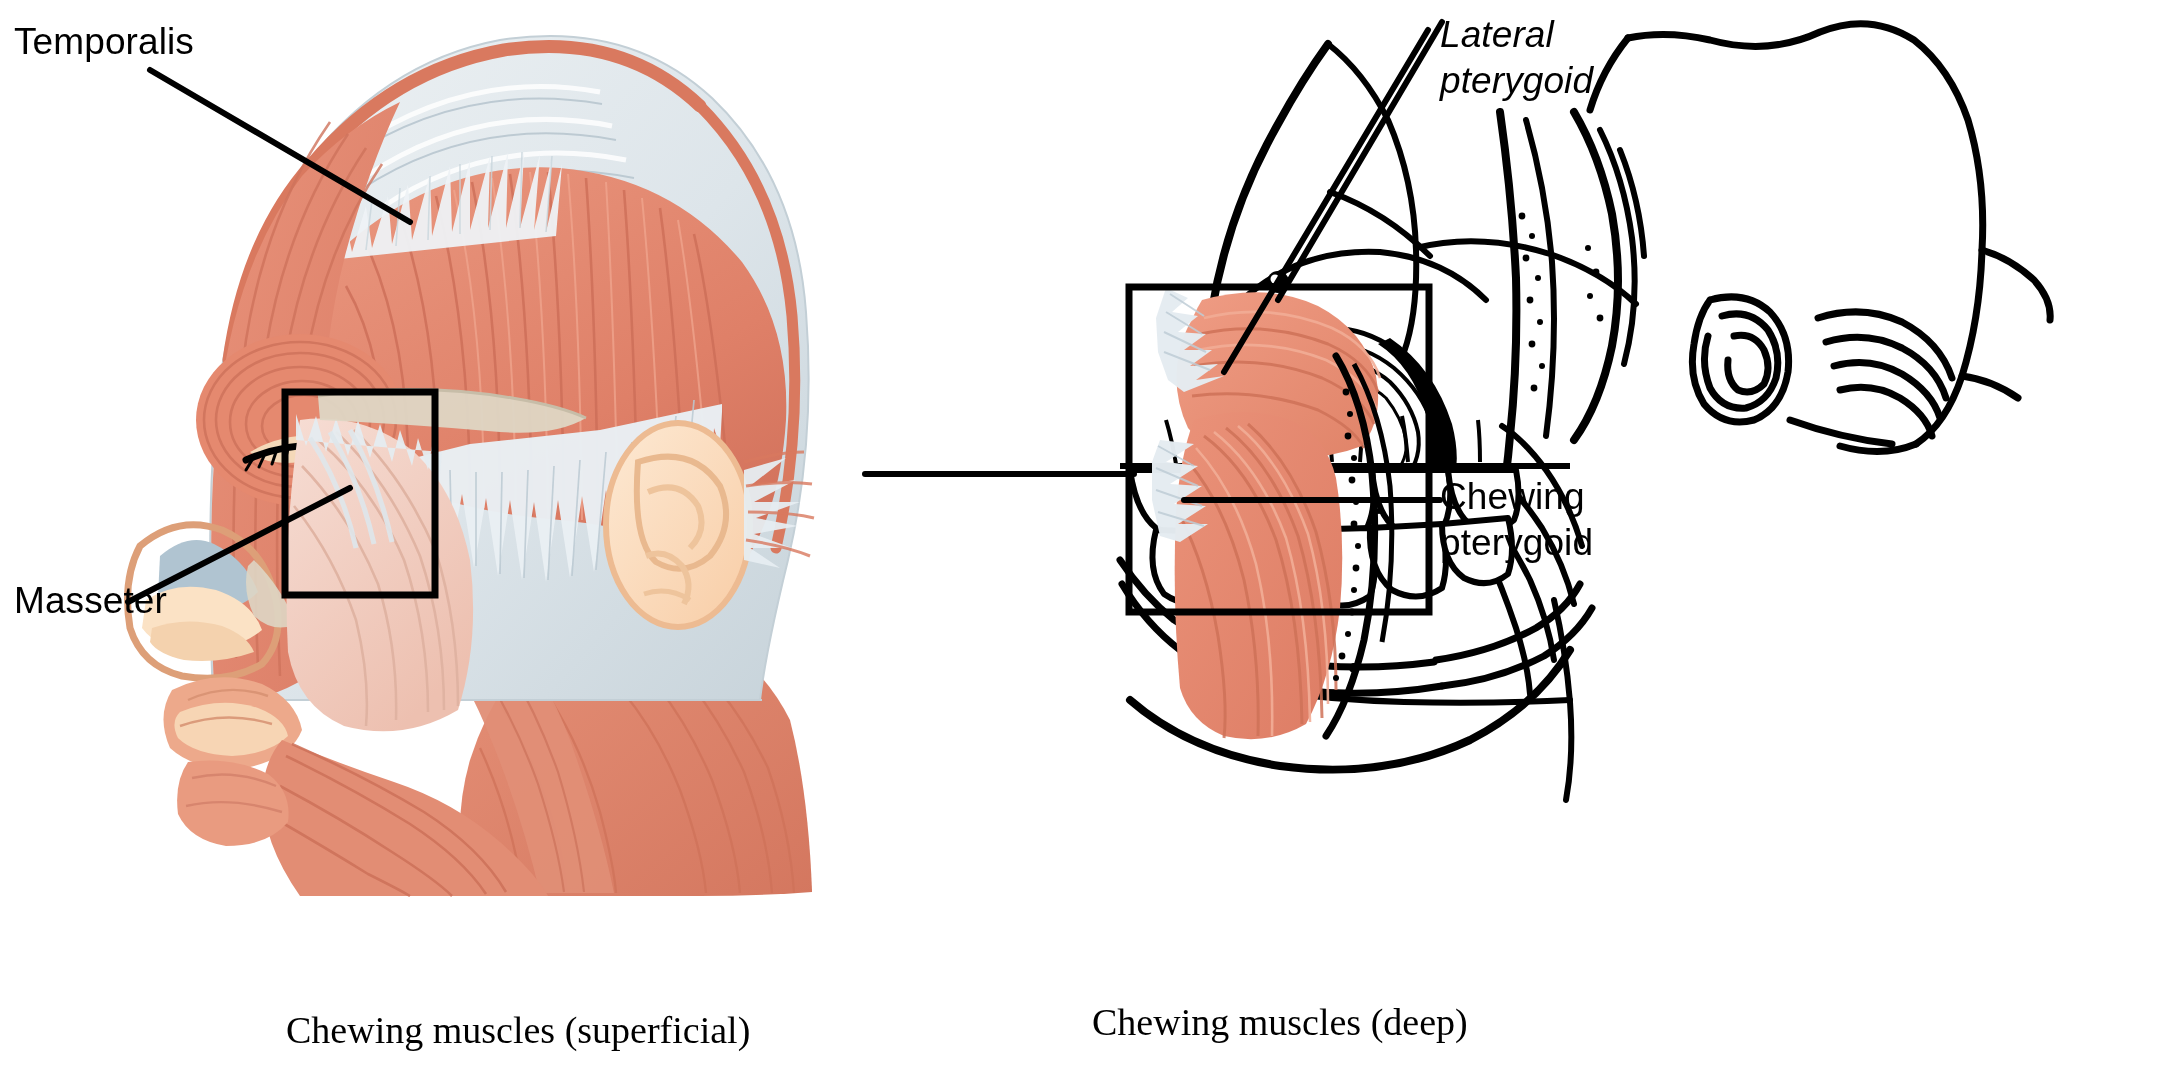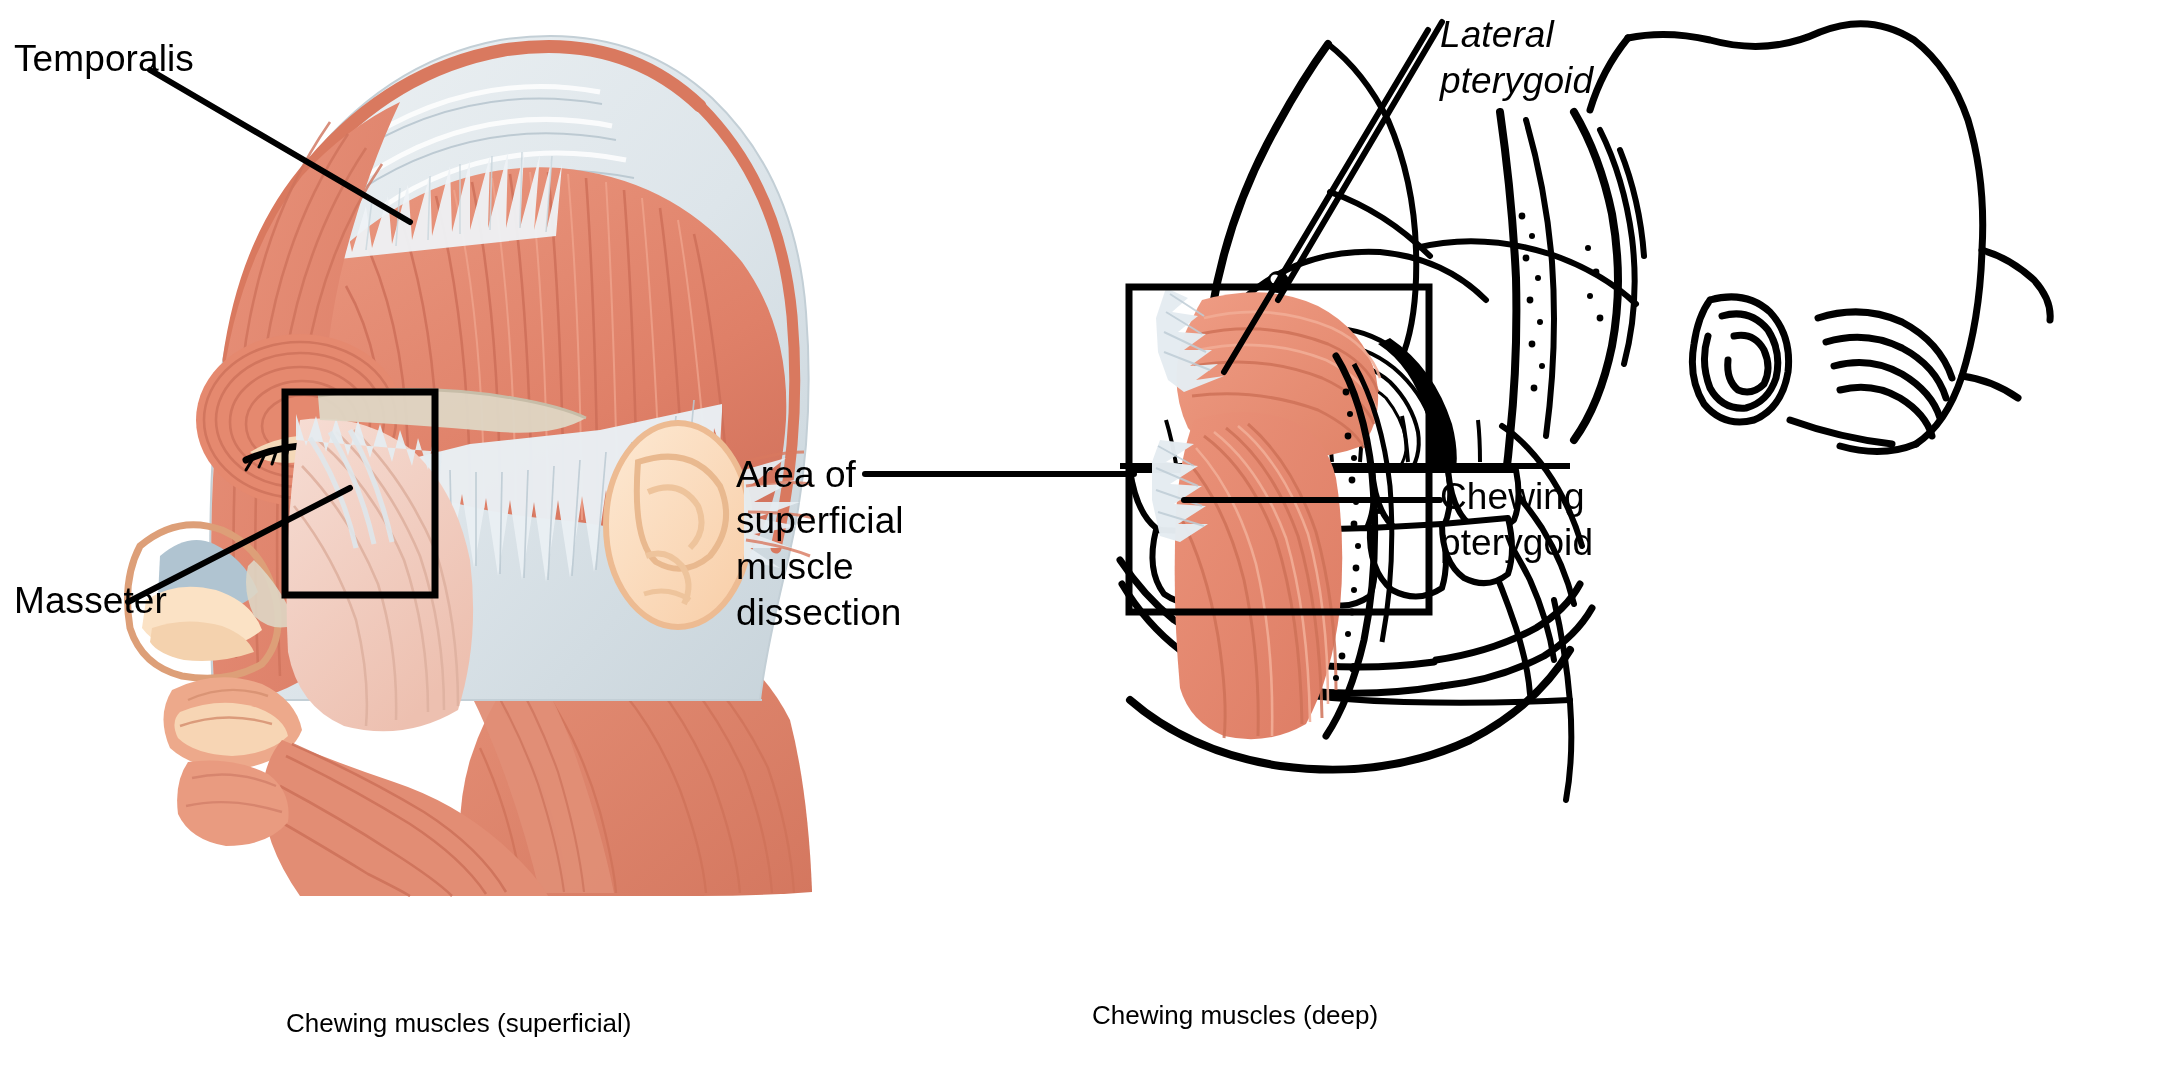--- a/index.html
+++ b/index.html
@@ -25,22 +25,22 @@
     position: absolute;
     font-family: "Liberation Sans", sans-serif;
     font-size: 37px;
     line-height: 46px;
     color: #000000;
     white-space: pre-line;
     letter-spacing: 0.1px;
   }
   .caption {
     position: absolute;
-    font-family: Liberation Sans, sans-serif;
-    font-size: 26px;
+    font-family: Liberation Serif, serif;
+    font-size: 38px;
     color: #000000;
     white-space: nowrap;
   }
   .panel {
     position: absolute;
     top: 0;
     height: 1000px;
   }
   #panel-superficial { left: 0px; width: 1000px; }
   #panel-deep { left: 1150px; width: 1025px; }
@@ -574,28 +574,24 @@
 
       <rect x="-21" y="287" width="300" height="325" fill="none" stroke="#000000" stroke-width="7"></rect>
 
       <line x1="278" y1="30" x2="74" y2="372" stroke="#000000" stroke-width="6" stroke-linecap="round"></line>
       <line x1="292" y1="22" x2="128" y2="300" stroke="#000000" stroke-width="6" stroke-linecap="round"></line>
       <line x1="290" y1="500" x2="34" y2="500" stroke="#000000" stroke-width="6" stroke-linecap="round"></line>
       <line x1="-285" y1="474" x2="-16" y2="474" stroke="#000000" stroke-width="6" stroke-linecap="round"></line>
     </svg>
   </div>
 
-  <div class="label" style="left:14px; top:36px;">Temporalis</div>
+  <div class="label" style="left:14px; top:19px;">Temporalis</div>
 
   <div class="label" style="left:14px; top:578px;">Masseter</div>
 
-  <div class="label" style="left:736px; top:452px;">Area of
-superficial
-muscle
-dissection</div>
 
   <div class="label" style="left:1440px; top:12px;font-style:italic;">Lateral
 pterygoid</div>
 
   <div class="label" style="left:1440px; top:474px;">Chewing
 pterygoid</div>
 
   <div class="caption" style="left:286px; top:1008px;">Chewing muscles (superficial)</div>
 
   <div class="caption" style="left:1092px; top:1000px;">Chewing muscles (deep)</div>

